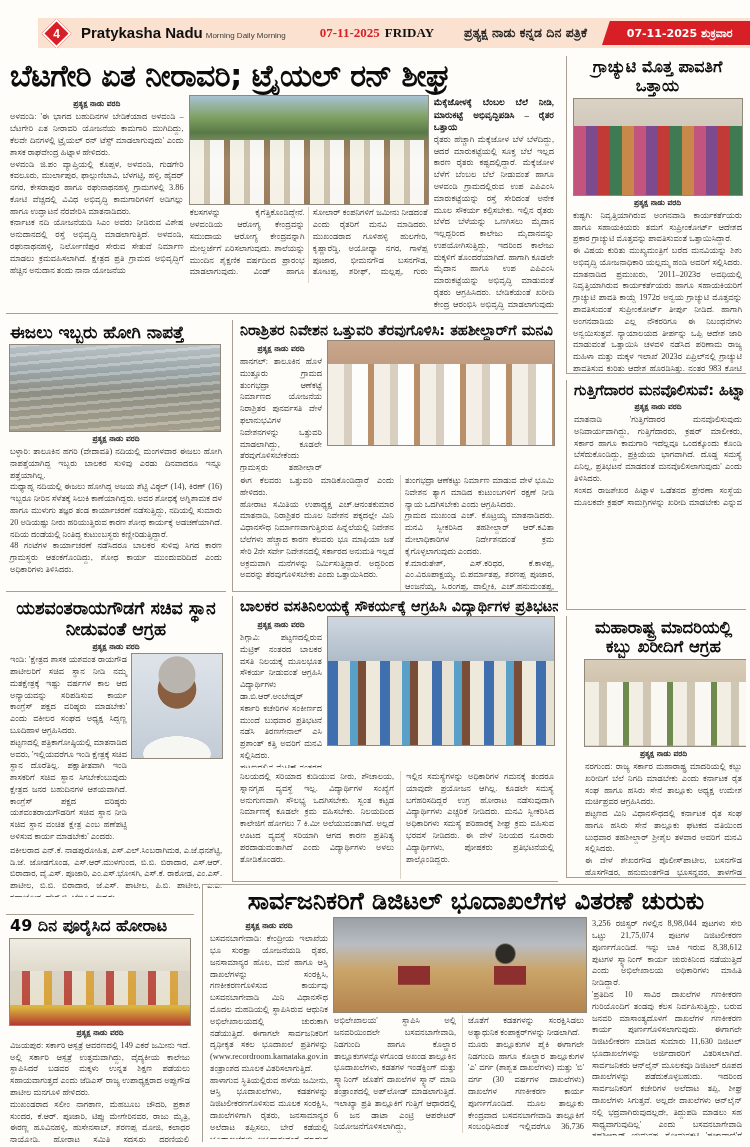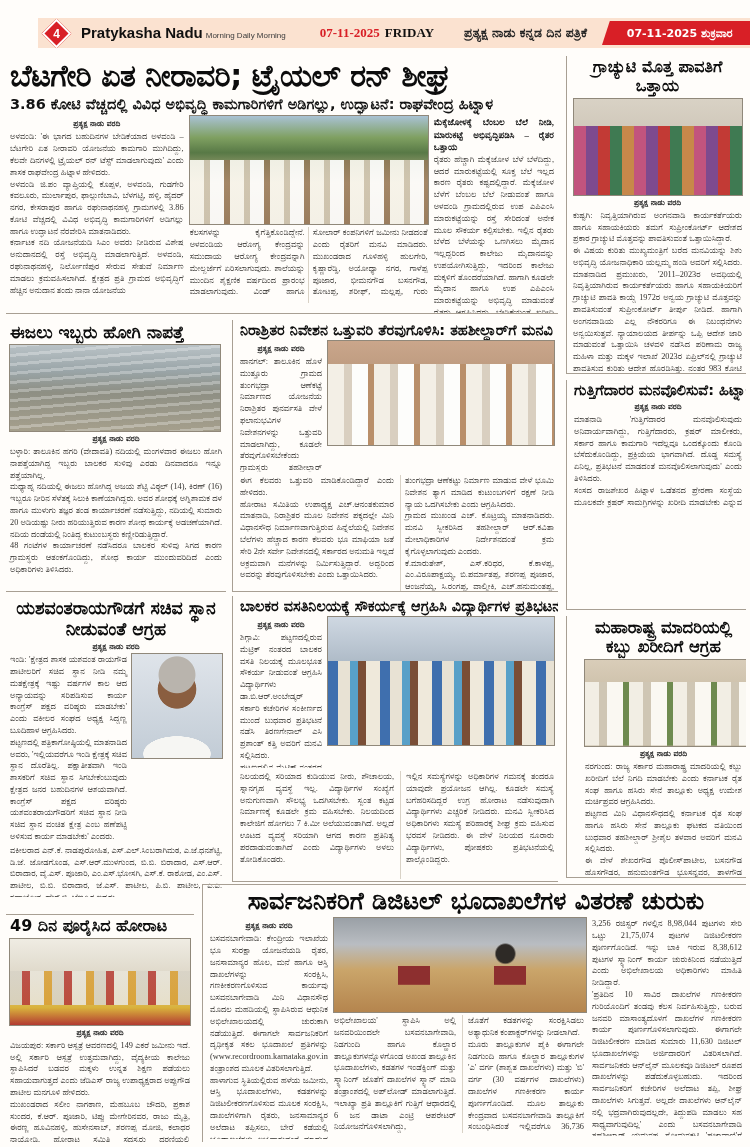--- a/index.html
+++ b/index.html
@@ -91,21 +91,20 @@
       <span class="d">07-11-2025</span><span class="f">FRIDAY</span>
     </div>
     <div class="knmast">ಪ್ರತ್ಯಕ್ಷ ನಾಡು ಕನ್ನಡ ದಿನ ಪತ್ರಿಕೆ</div>
     <div class="banner">
         <span>07-11-2025 ಶುಕ್ರವಾರ</span>
       </div>
   </div>
 
   <div class="art hrule-b" style="left:6px;top:56px;width:552px;height:258px;">
     <h1 class="h-main">ಬೆಟಗೇರಿ ಏತ ನೀರಾವರಿ; ಟ್ರೈಯಲ್ ರನ್ ಶೀಘ್ರ</h1>
-    <div class="sub">3.86 ಕೋಟಿ ವೆಚ್ಚದಲ್ಲಿ ವಿವಿಧ ಅಭಿವೃದ್ಧಿ ಕಾಮಗಾರಿಗಳಿಗೆ ಅಡಿಗಲ್ಲು, ಉದ್ಘಾಟನೆ: ರಾಘವೇಂದ್ರ ಹಿಟ್ನಾಳ</div>
     <div class="flexrow" style="margin-top:3px;height:190px;">
       <div style="width:176px;">
         <div class="byline">ಪ್ರತ್ಯಕ್ಷ ನಾಡು ವರದಿ</div>
         <div class="bodytxt">ಅಳವಂಡಿ: 'ಈ ಭಾಗದ ಬಹುದಿನಗಳ ಬೇಡಿಕೆಯಾದ ಅಳವಂಡಿ – ಬೆಟಗೇರಿ ಏತ ನೀರಾವರಿ ಯೋಜನೆಯ ಕಾಮಗಾರಿ ಮುಗಿದಿದ್ದು, ಕೆಲವೇ ದಿನಗಳಲ್ಲಿ ಟ್ರೈಯಲ್ ರನ್ ಟೆಸ್ಟ್ ಮಾಡಲಾಗುವುದು' ಎಂದು ಶಾಸಕ ರಾಘವೇಂದ್ರ ಹಿಟ್ನಾಳ ಹೇಳಿದರು.
 ಅಳವಂಡಿ ಜಿ.ಪಂ ವ್ಯಾಪ್ತಿಯಲ್ಲಿ ಕೊಪ್ಪಳ, ಅಳವಂಡಿ, ಗುಡಗೇರಿ ಕವಲೂರು, ಮುರ್ಲಾಪುರ, ಫಾಲ್ಗುಣಿಬಾವಿ, ಬೆಳಗಟ್ಟಿ, ಹಳ್ಳಿ, ಹೈದರ್ ನಗರ, ಕೇಸರಾಪುರ ಹಾಗೂ ರಘುನಾಥನಹಳ್ಳಿ ಗ್ರಾಮಗಳಲ್ಲಿ 3.86 ಕೋಟಿ ವೆಚ್ಚದಲ್ಲಿ ವಿವಿಧ ಅಭಿವೃದ್ಧಿ ಕಾಮಗಾರಿಗಳಿಗೆ ಅಡಿಗಲ್ಲು ಹಾಗೂ ಉದ್ಘಾಟನೆ ನೆರವೇರಿಸಿ ಮಾತನಾಡಿದರು.
 ಕರ್ನಾಟಕ ನದಿ ಯೋಜನೆಯಡಿ ಸಿಎಂ ಅವರು ನೀಡಿರುವ ವಿಶೇಷ ಅನುದಾನದಲ್ಲಿ ರಸ್ತೆ ಅಭಿವೃದ್ಧಿ ಮಾಡಲಾಗುತ್ತಿದೆ. ಅಳವಂಡಿ, ರಘುನಾಥನಹಳ್ಳಿ, ನಿರ್ಲೋಣಿಪುರ ಸೇರುವ ಸೇತುವೆ ನಿರ್ಮಾಣ ಮಾಡಲು ಕ್ರಮವಹಿಸಲಾಗಿದೆ. ಕ್ಷೇತ್ರದ ಪ್ರತಿ ಗ್ರಾಮದ ಅಭಿವೃದ್ಧಿಗೆ ಹೆಚ್ಚಿನ ಅನುದಾನ ತಂದು ನಾನಾ ಯೋಜನೆಯ</div>
       </div>
       <div style="width:238px;">
         <div class="ph crowd-street" style="width:238px;height:108px;"></div>
         <div class="bodytxt cols2" style="margin-top:3px;height:76px;overflow:hidden;">ಕೆಲಸಗಳನ್ನು ಕೈಗೆತ್ತಿಕೊಂಡಿದ್ದೇನೆ. ಅಳವಂಡಿಯ ಆರೋಗ್ಯ ಕೇಂದ್ರವನ್ನು ಸಮುದಾಯ ಆರೋಗ್ಯ ಕೇಂದ್ರವನ್ನಾಗಿ ಮೇಲ್ದರ್ಜೆಗೆ ಏರಿಸಲಾಗುವುದು. ಶಾಲೆಯನ್ನು ಮುಂದಿನ ಶೈಕ್ಷಣಿಕ ವರ್ಷದಿಂದ ಪ್ರಾರಂಭ ಮಾಡಲಾಗುವುದು. ವಿಂಡ್ ಹಾಗೂ ಸೋಲಾರ್ ಕಂಪನಿಗಳಿಗೆ ಜಮೀನು ನೀಡದಂತೆ ಎಂದು ರೈತರಿಗೆ ಮನವಿ ಮಾಡಿದರು. ಮುಖಂಡರಾದ ಗೂಳಿಹಳ್ಳಿ ಹುಲಗೇರಿ, ಕೃಷ್ಣಾರೆಡ್ಡಿ, ಅಯೋಧ್ಯಾ ನಗರ, ಗಾಳೆಪ್ಪ ಪೂಜಾರ, ಭೀಮನಗೌಡ ಬಸನಗೌಡ, ತೋಟಪ್ಪ, ಶರೀಫ್, ಮಲ್ಲಪ್ಪ, ಗುರು ಬಸವರಾಜ, ಅಣ್ವರ್, ಪರಶುರಾಮ, ಸುರೇಶ, ಗವಿಸಿದ್ದಪ್ಪ ಕರಡಿ, ಮಹಾಂತೇಶ, ನಾಗರಾಜ್, ಹನುಮಂತ, ಪರಶುರಾಮ, ಹೊನ್ನಕೇರಪ್ಪ, ಅಂದಾನಪ್ಪ, ಪಂಪನ್ನಾ, ಹೊನ್ನಪ್ಪಗೌಡ, ನೀಲಪ್ಪ, ಸಿಂಗಪ್ಪ, ಕೋಟಯ್ಯ, ಆಕ್ರಂ, ತಹಶೀಲ್ದಾರ್ ವಿಕಾಸ್ ಚೌಗಲೆ, ತಾ.ಪಂ ಇಒ ಮಂಡಪ್ಪ ಹುರಾಡಿ ಹಾಗೂ ವಿವಿಧ ಇಲಾಖೆಗಳ ಅಧಿಕಾರಿಗಳು ಹಾಗೂ ಇತರರು ಇದ್ದರು.</div>

